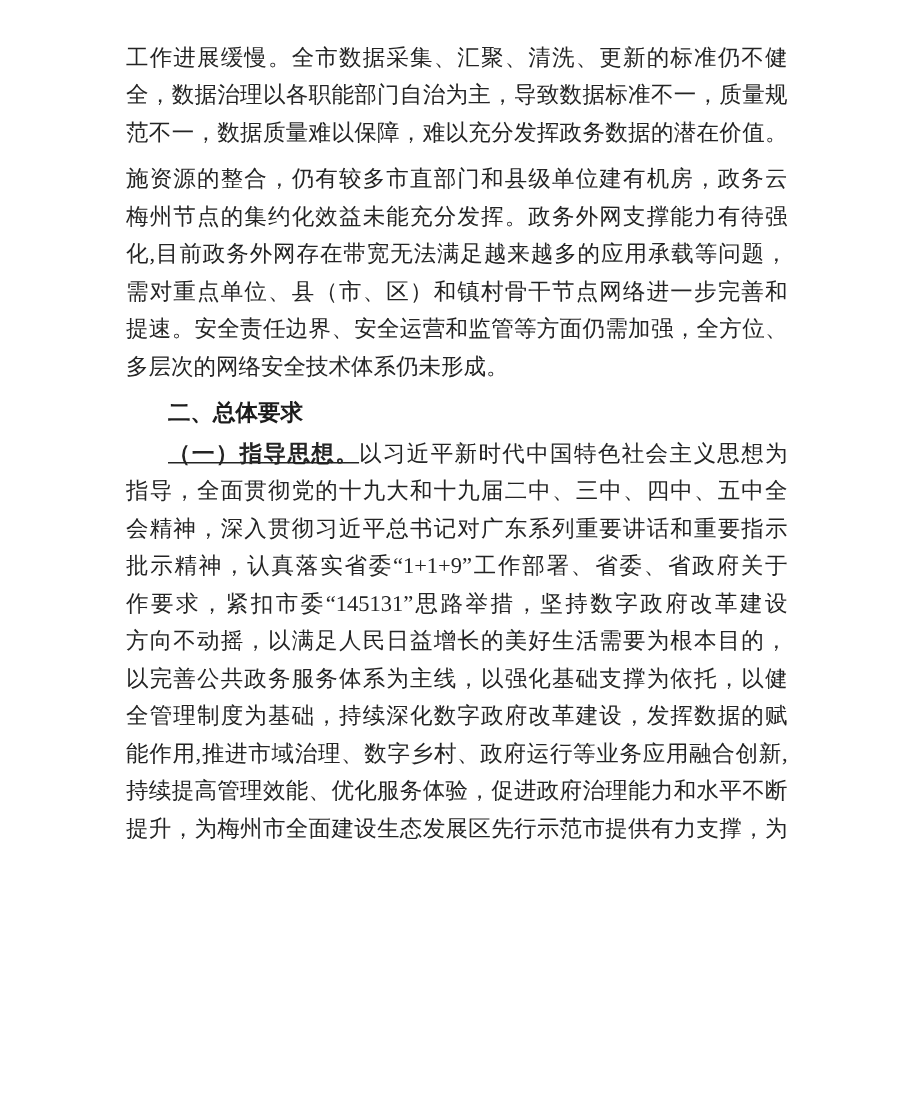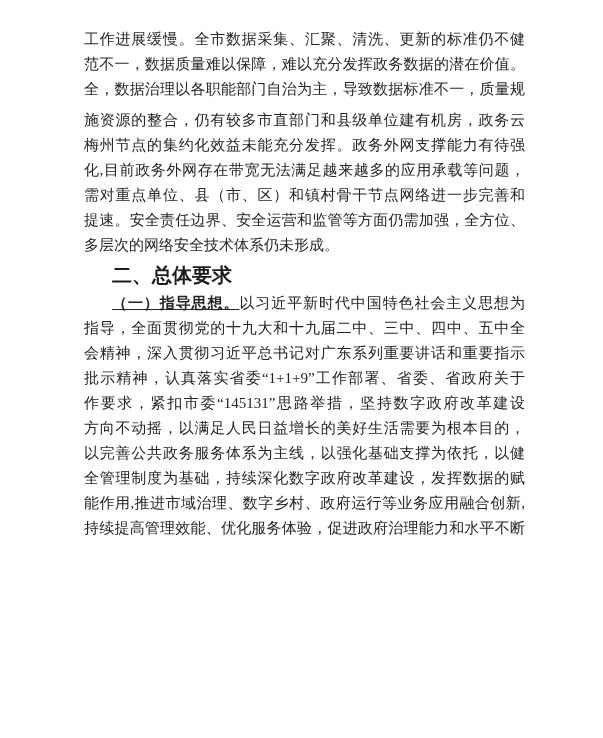--- a/index.html
+++ b/index.html
@@ -36,21 +36,21 @@
     text-indent: 28px;
   }
   .para-infra {
     margin-top: 6px;
   }
   .heading {
     margin-top: 5px;
     margin-bottom: 3px;
     font-family: "Liberation Sans", "DejaVu Sans", sans-serif;
     font-weight: 700;
-    font-size: 20px;
+    font-size: 15px;
     line-height: 25px;
     text-indent: 28px;
     color: #1c1c1c;
   }
   .lead {
     font-weight: 600;
     text-decoration: underline;
   }
   .footer {
     position: absolute;
@@ -63,22 +63,22 @@
   }
 </style>
 </head>
 <body>
 
 <div class="page">
   <div class="textblock">
 
     <div class="para">
       <div class="line">工作进展缓慢。全市数据采集、汇聚、清洗、更新的标准仍不健</div>
+      <div class="line">全，数据治理以各职能部门自治为主，导致数据标准不一，质量规</div>
       <div class="line">范不一，数据质量难以保障，难以充分发挥政务数据的潜在价值。</div>
-      <div class="line">全，数据治理以各职能部门自治为主，导致数据标准不一，质量规</div>
     </div>
 
     <div class="para para-infra">
       <div class="line">施资源的整合，仍有较多市直部门和县级单位建有机房，政务云</div>
       <div class="line">梅州节点的集约化效益未能充分发挥。政务外网支撑能力有待强</div>
       <div class="line">化,目前政务外网存在带宽无法满足越来越多的应用承载等问题，</div>
       <div class="line">需对重点单位、县（市、区）和镇村骨干节点网络进一步完善和</div>
       <div class="line">提速。安全责任边界、安全运营和监管等方面仍需加强，全方位、</div>
       <div class="line lastline">多层次的网络安全技术体系仍未形成。</div>
     </div>
@@ -91,18 +91,19 @@
       </div>
       <div class="line">指导，全面贯彻党的十九大和十九届二中、三中、四中、五中全</div>
       <div class="line">会精神，深入贯彻习近平总书记对广东系列重要讲话和重要指示</div>
       <div class="line">批示精神，认真落实省委“1+1+9”工作部署、省委、省政府关于</div>
       <div class="line">作要求，紧扣市委“145131”思路举措，坚持数字政府改革建设</div>
       <div class="line">方向不动摇，以满足人民日益增长的美好生活需要为根本目的，</div>
       <div class="line">以完善公共政务服务体系为主线，以强化基础支撑为依托，以健</div>
       <div class="line">全管理制度为基础，持续深化数字政府改革建设，发挥数据的赋</div>
       <div class="line">能作用,推进市域治理、数字乡村、政府运行等业务应用融合创新,</div>
       <div class="line">持续提高管理效能、优化服务体验，促进政府治理能力和水平不断</div>
+      <div class="line">提升，为梅州市全面建设生态发展区先行示范市提供有力支撑，为</div>
     </div>
 
   </div>
 
   <div class="footer">— 9 —</div>
 </div>
 
 </body></html>

